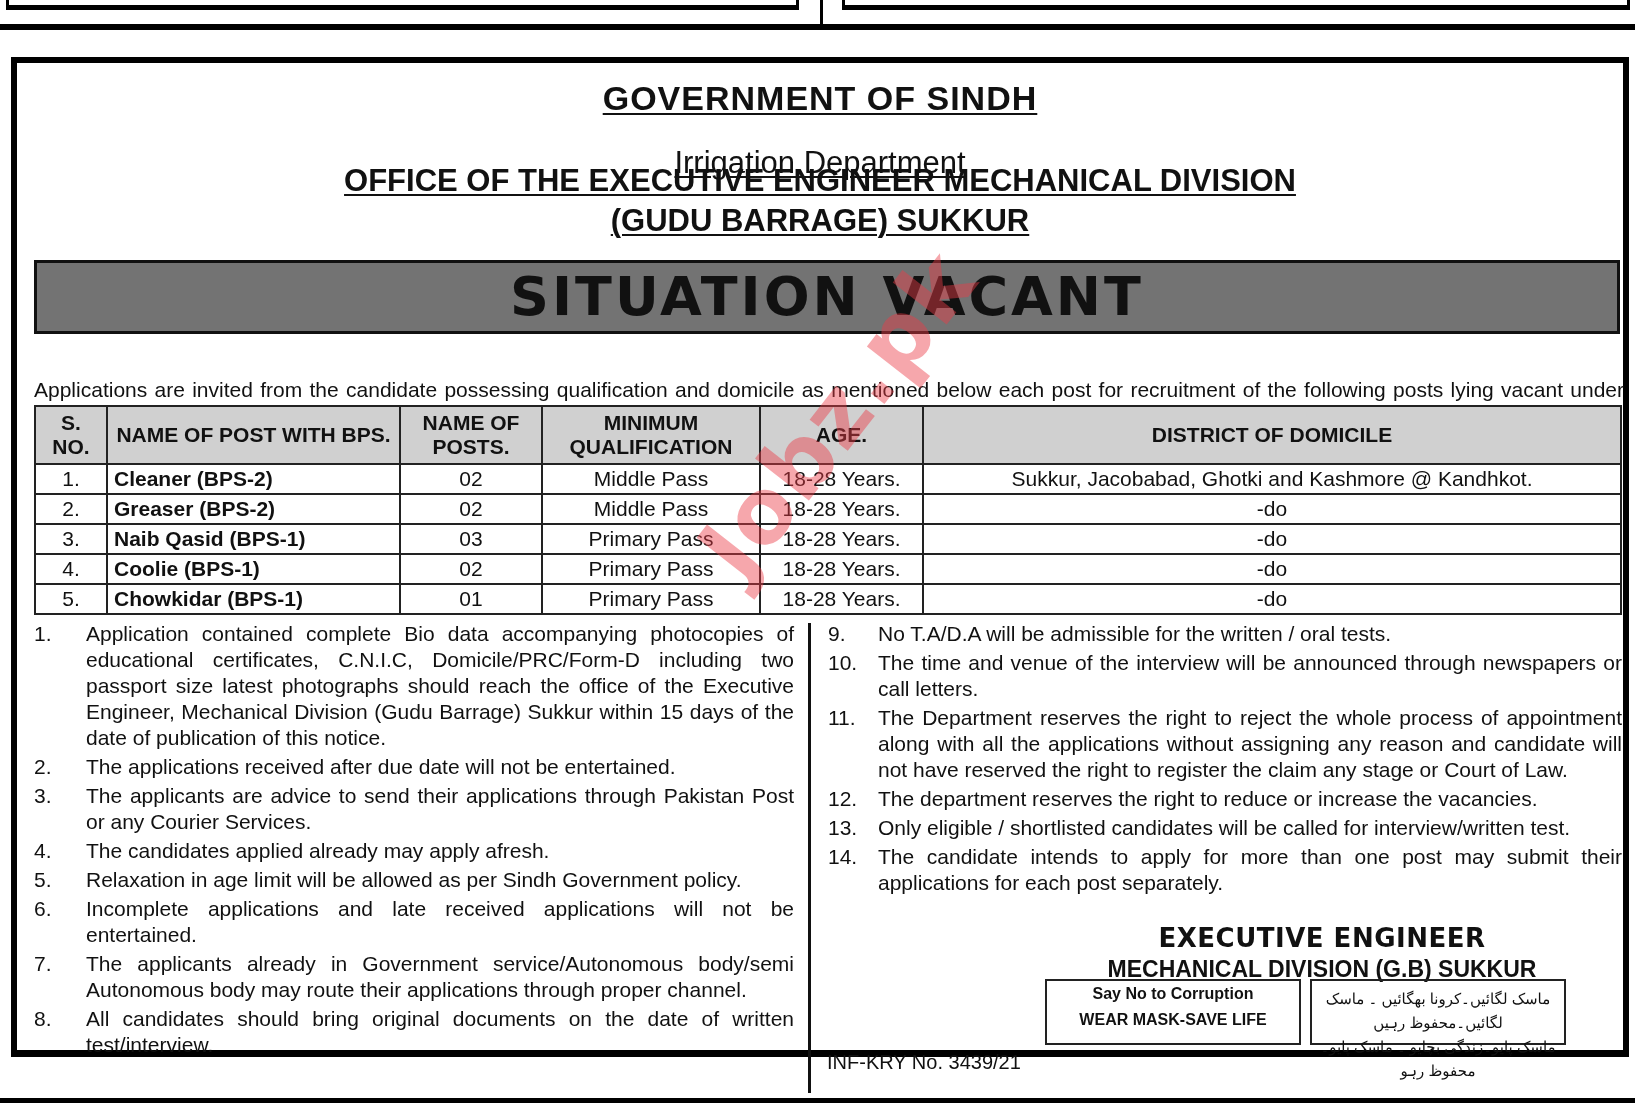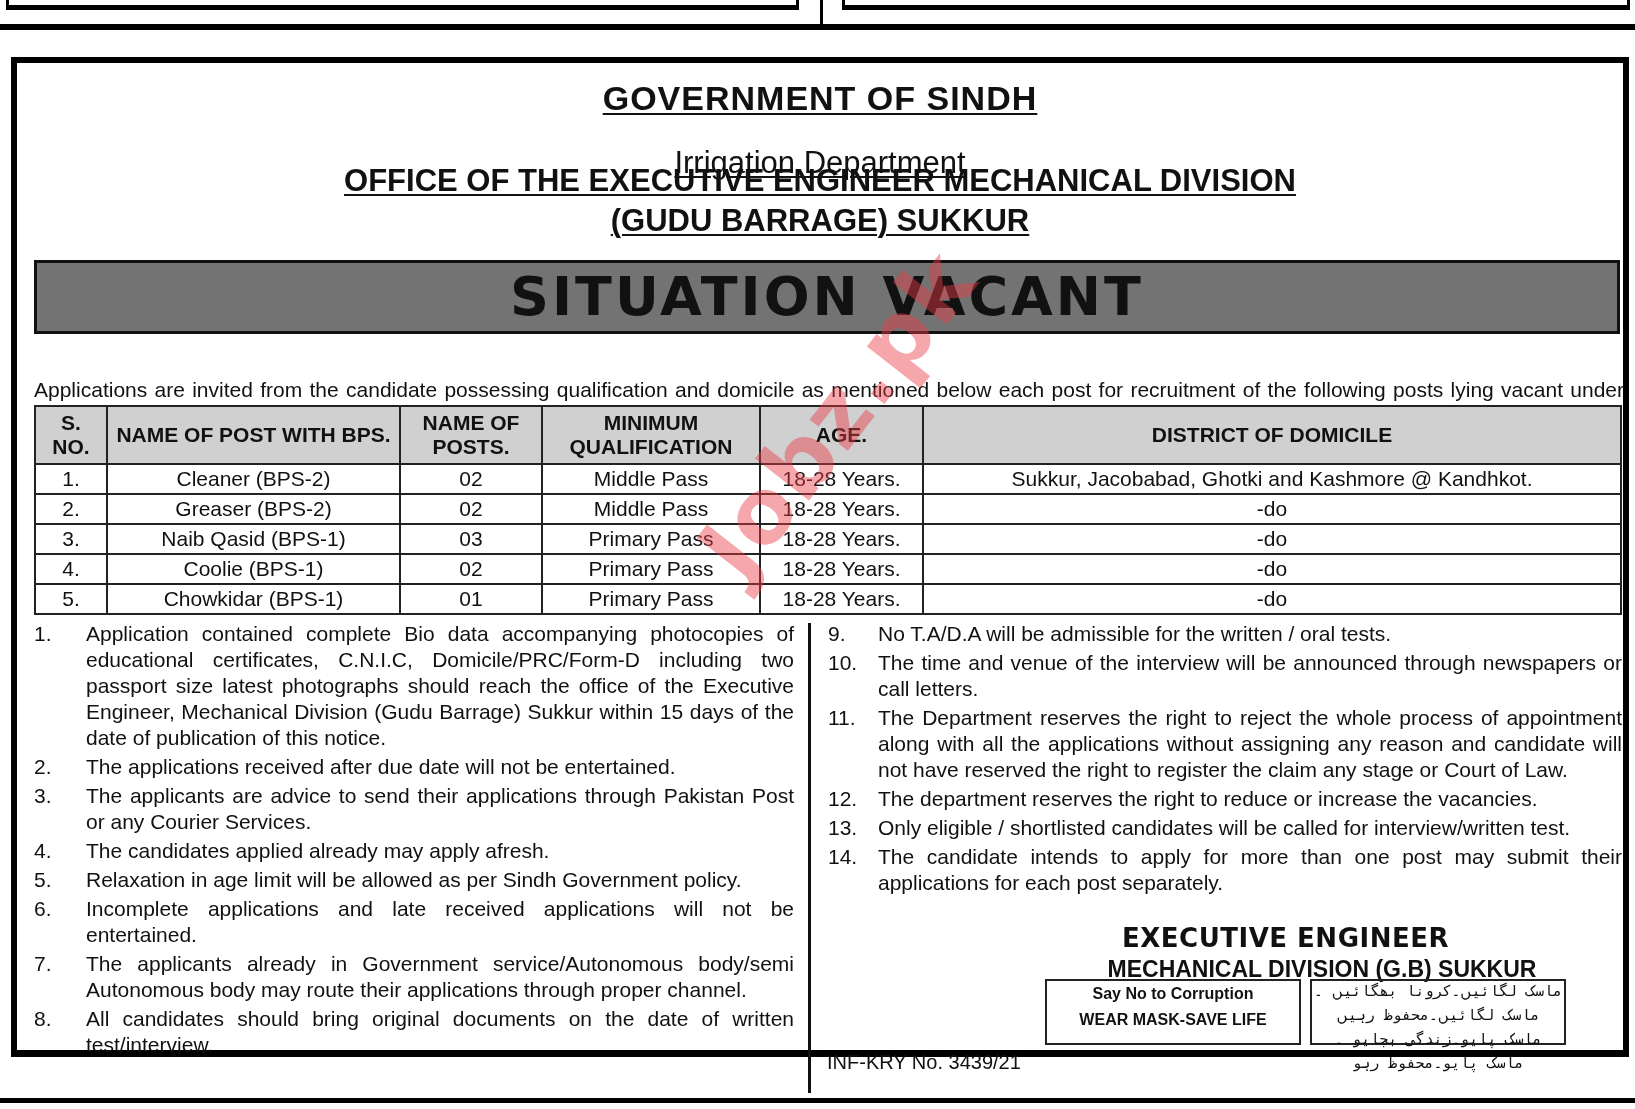--- a/index.html
+++ b/index.html
@@ -25,37 +25,37 @@
 
   .banner { position: absolute; left: 17px; top: 197px; width: 1586px; height: 74px; background: #737373; border: 3px solid #111; text-align: center; }
   .banner span { display: inline-block; font-size: 54px; font-weight: 900; letter-spacing: 3px; line-height: 68px; font-family: "DejaVu Sans", sans-serif; }
 
   .intro { position: absolute; left: 17px; top: 278px; width: 1590px; font-size: 21px; line-height: 26px; text-align: justify; margin-top: 36px; }
 
   table.posts { position: absolute; left: 17px; top: 342px; width: 1588px; border-collapse: collapse; font-size: 21px; }
   table.posts th, table.posts td { border: 2px solid #222; height: 30px; padding: 0 6px; }
   table.posts th { background: #d0d0d0; font-weight: bold; text-align: center; line-height: 24px; height: 58px; }
   table.posts td { text-align: center; }
-  table.posts td.post { text-align: center; font-weight: normal; }
+  table.posts td.post { text-align: left; font-weight: bold; }
 
   .col-left { position: absolute; left: 17px; top: 558px; width: 760px; font-size: 21px; line-height: 26px; }
   .col-right { position: absolute; left: 797px; top: 558px; width: 808px; font-size: 21px; line-height: 26px; }
   .vdivider { position: absolute; left: 791px; top: 560px; width: 3px; height: 470px; background: #111; }
 
   .cond { display: flex; margin-bottom: 3px; }
   .cond .num { width: 52px; flex-shrink: 0; }
   .col-right .cond .num { width: 50px; padding-left: 14px; box-sizing: content-box; }
   .cond .txt { flex: 1; text-align: justify; }
 
-  .sig1 { position: absolute; left: 1105px; top: 860px; width: 400px; font-size: 26px; font-weight: bold; font-family: "DejaVu Sans", sans-serif; letter-spacing: 0.5px; }
+  .sig1 { position: absolute; left: 1105px; top: 860px; width: 400px; text-align: center; font-size: 26px; font-weight: bold; font-family: "DejaVu Sans", sans-serif; letter-spacing: 0.5px; }
   .sig2 { position: absolute; left: 1005px; top: 893px; width: 600px; text-align: center; font-size: 23px; font-weight: bold; }
 
   .ref { position: absolute; left: 810px; top: 988px; font-size: 20px; }
   .box-corr { position: absolute; left: 1028px; top: 916px; width: 256px; height: 66px; border: 2px solid #222; text-align: center; font-weight: bold; font-size: 16px; line-height: 26px; }
-  .box-urdu { position: absolute; left: 1293px; top: 916px; width: 256px; height: 66px; border: 2px solid #222; direction: rtl; text-align: center; font-size: 15px; line-height: 24px; font-family: Liberation Mono, monospace; }
+  .box-urdu { position: absolute; left: 1293px; top: 916px; width: 256px; height: 66px; border: 2px solid #222; direction: rtl; text-align: center; font-size: 15px; line-height: 24px; padding-top: 6px; font-family: Liberation Sans, sans-serif; }
 
   .watermark { position: absolute; left: 660px; top: 470px; font-size: 90px; font-weight: bold; color: rgba(235, 60, 70, 0.45); transform: rotate(-52deg); transform-origin: left top; pointer-events: none; font-family: "DejaVu Sans", sans-serif; letter-spacing: 2px; }
 
   .bottom-bar { position: absolute; left: 0; top: 1098px; width: 1635px; height: 11px; border-top: 5px solid #000; }
 </style>
 </head>
 <body>
 
 <div class="top-frag">
   <div class="frag-box1"></div>

